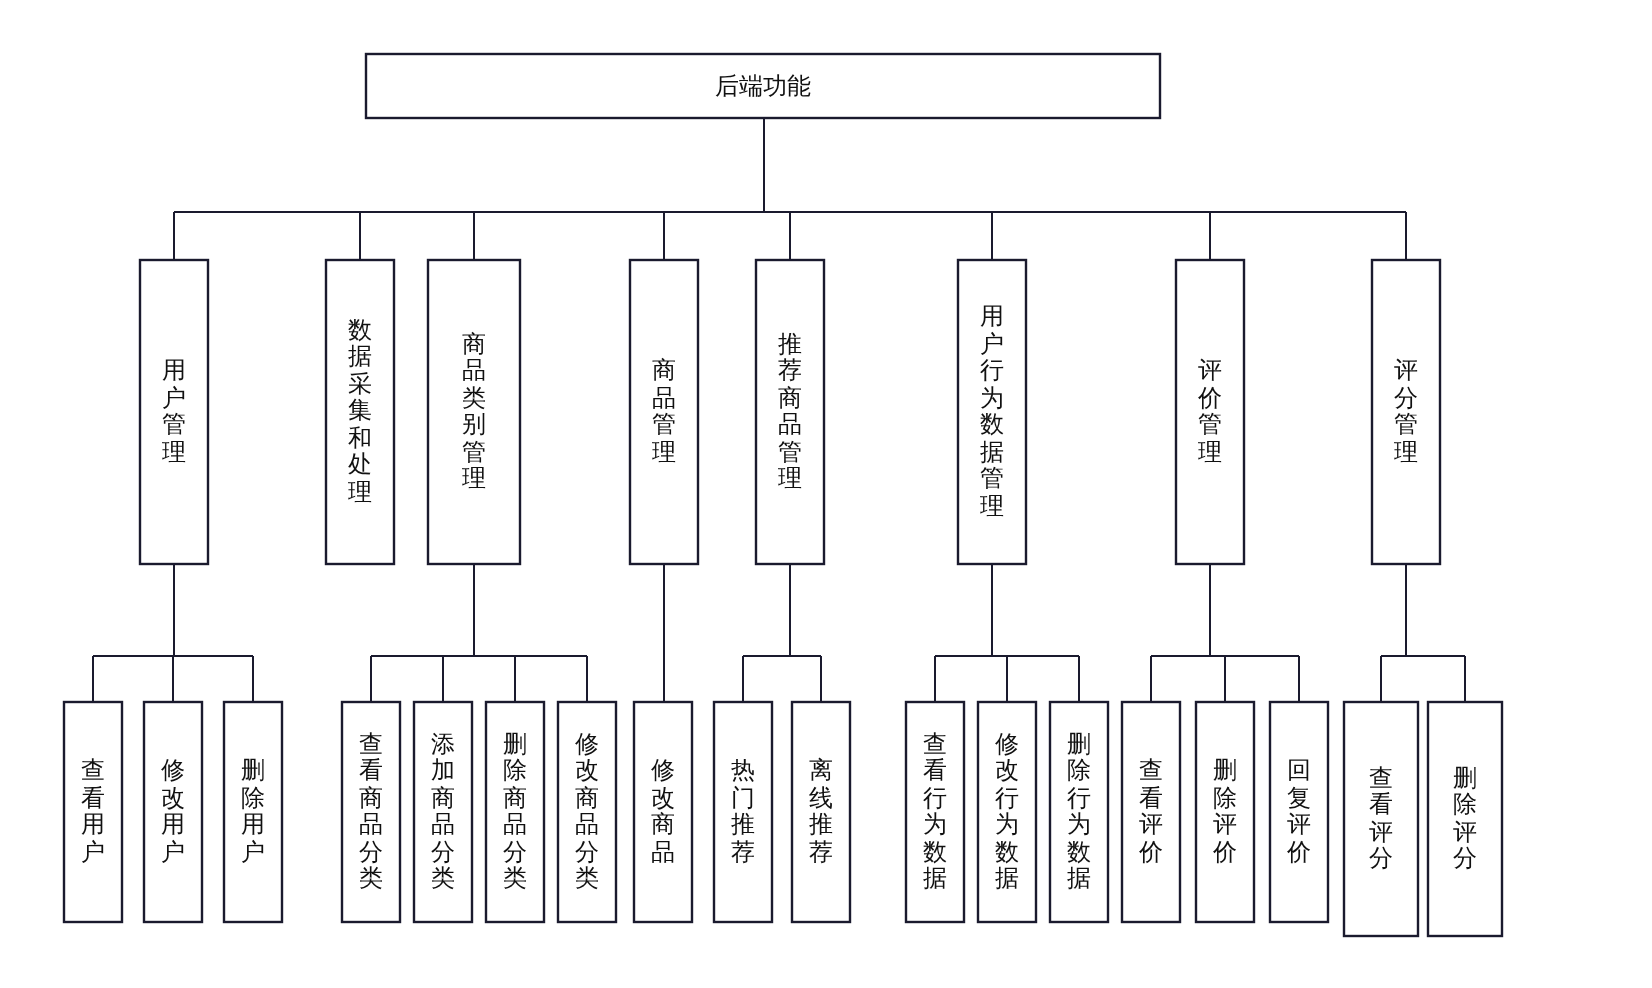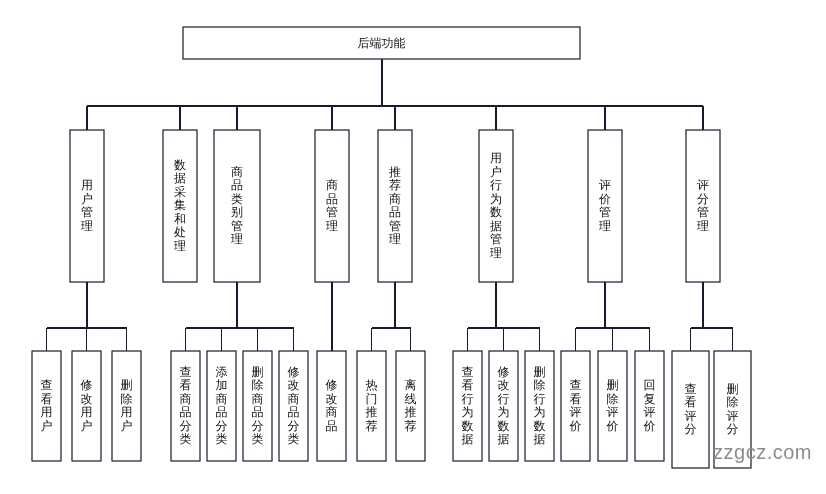--- a/index.html
+++ b/index.html
@@ -329,15 +329,14 @@
         <span>分</span>
       </div>
       <div class="vlabel" style="left: 714px; top: 351px; width: 37px; height: 117px;">
         <span>删</span>
         <span>除</span>
         <span>评</span>
         <span>分</span>
       </div>
     </div>
 
-  <div id="watermark">zzgcz.com</div>
 
 </div>
 
 </body></html>

